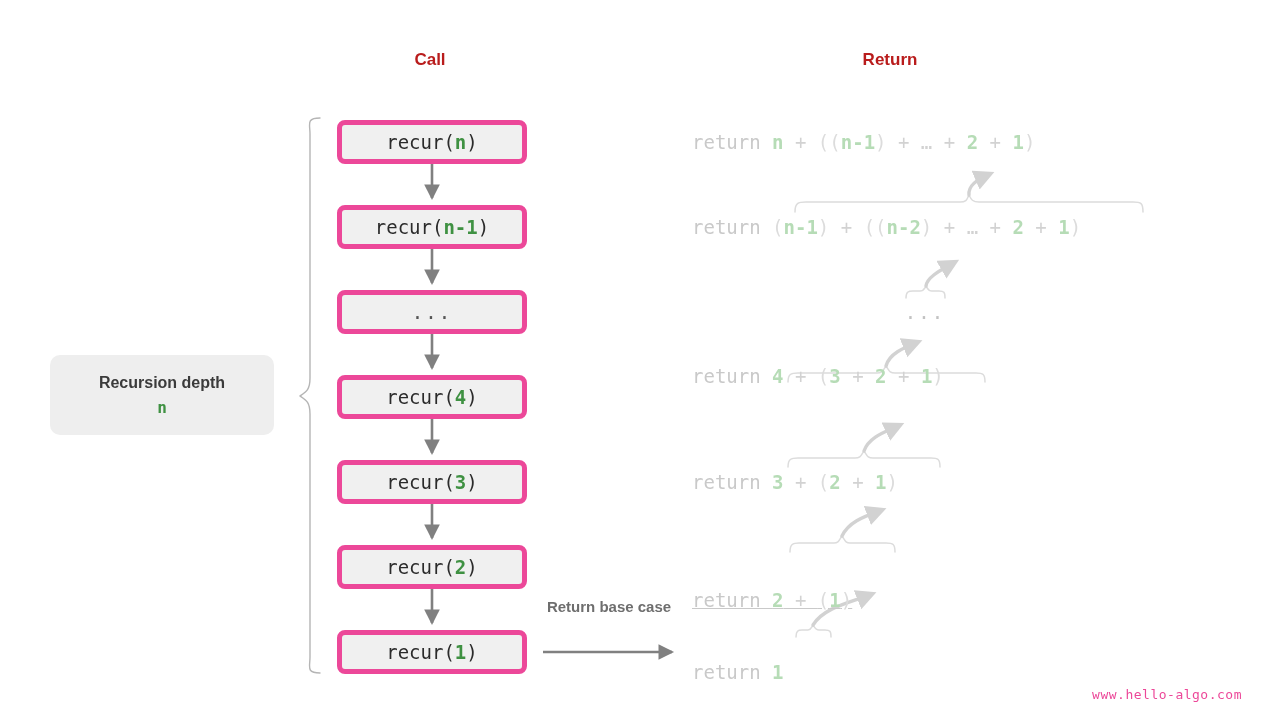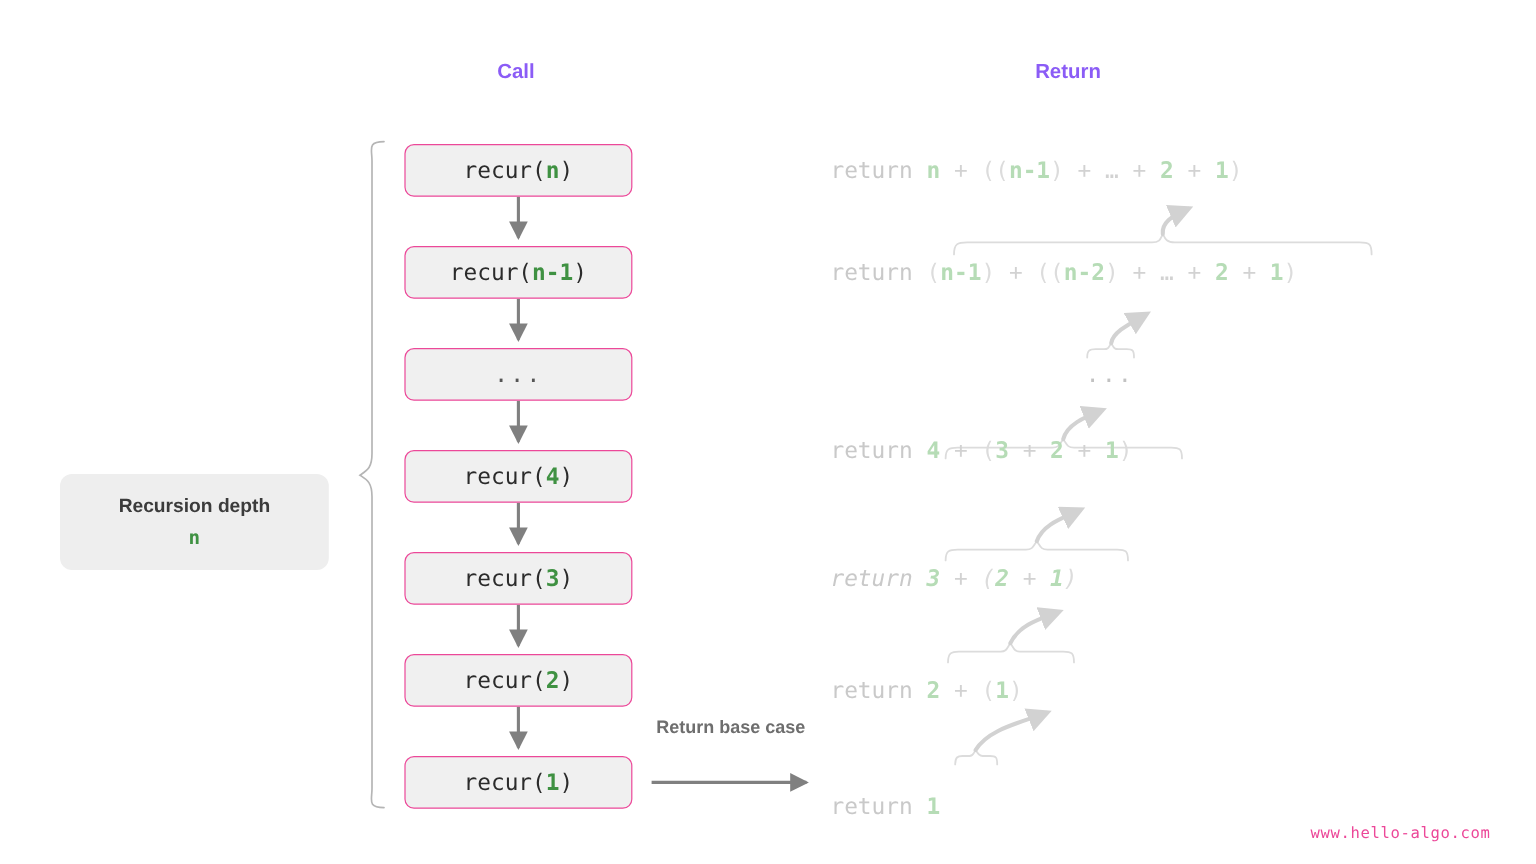--- a/index.html
+++ b/index.html
@@ -19,35 +19,35 @@
     width: 1280px;
     height: 720px;
   }
 
   
   .col-header {
     position: absolute;
     font-family: "Liberation Sans", sans-serif;
     font-size: 17px;
     font-weight: bold;
-    color: #8b5cf6;
+    color: #b91c1c;
     text-align: center;
     transform: translateX(-50%);
     white-space: nowrap;
   }
 
   
   .call-box {
     position: absolute;
     width: 190px;
     height: 44px;
     left: 337px;
     box-sizing: border-box;
     background: #f0f0f0;
-    border: 1px solid #ec4899;
+    border: 5px solid #ec4899;
     border-radius: 8px;
     display: flex;
     align-items: center;
     justify-content: center;
     font-family: "DejaVu Sans Mono", monospace;
     font-size: 19px;
     color: #2b2b2b;
     letter-spacing: 0px;
     white-space: pre;
   }
@@ -65,21 +65,20 @@
     top: 355px;
     width: 224px;
     height: 80px;
     background: #eeeeee;
     border-radius: 10px;
     display: flex;
     flex-direction: column;
     align-items: center;
     justify-content: center;
     gap: 6px;
-    margin-top: 40px;
   }
   #depth-box .depth-title {
     font-family: "Liberation Sans", sans-serif;
     font-size: 16px;
     font-weight: bold;
     color: #3b3b3b;
   }
   #depth-box .depth-value {
     font-family: "DejaVu Sans Mono", monospace;
     font-size: 16px;
@@ -240,22 +239,22 @@
       <div class="call-box" style="top: 375px;"><span>recur(</span><span class="arg">4</span><span>)</span></div>
       <div class="call-box" style="top: 460px;"><span>recur(</span><span class="arg">3</span><span>)</span></div>
       <div class="call-box" style="top: 545px;"><span>recur(</span><span class="arg">2</span><span>)</span></div>
       <div class="call-box" style="top: 630px;"><span>recur(</span><span class="arg">1</span><span>)</span></div>
     </div>
 
   <div id="return-column">
       <div class="ret-line" style="top: 142px;"><span class="kw">return </span><span class="num">n</span><span class="op"> + </span><span class="paren">((</span><span class="num">n-1</span><span class="paren">)</span><span class="op"> + </span><span class="op">…</span><span class="op"> + </span><span class="num">2</span><span class="op"> + </span><span class="num">1</span><span class="paren">)</span></div>
       <div class="ret-line" style="top: 227px;"><span class="kw">return </span><span class="paren">(</span><span class="num">n-1</span><span class="paren">)</span><span class="op"> + </span><span class="paren">((</span><span class="num">n-2</span><span class="paren">)</span><span class="op"> + </span><span class="op">…</span><span class="op"> + </span><span class="num">2</span><span class="op"> + </span><span class="num">1</span><span class="paren">)</span></div>
       <div class="ret-line" style="top: 376px;"><span class="kw">return </span><span class="num">4</span><span class="op"> + </span><span class="paren">(</span><span class="num">3</span><span class="op"> + </span><span class="num">2</span><span class="op"> + </span><span class="num">1</span><span class="paren">)</span></div>
-      <div class="ret-line" style="top: 482px; font-style: italic;"><span class="kw">return </span><span class="num">3</span><span class="op"> + </span><span class="paren">(</span><span class="num">2</span><span class="op"> + </span><span class="num">1</span><span class="paren">)</span></div>
-      <div class="ret-line" style="top: 576px;"><span class="kw">return </span><span class="num">2</span><span class="op"> + </span><span class="paren">(</span><span class="num">1</span><span class="paren">)</span></div>
+      <div class="ret-line" style="top: 482px;"><span class="kw">return </span><span class="num">3</span><span class="op"> + </span><span class="paren">(</span><span class="num">2</span><span class="op"> + </span><span class="num">1</span><span class="paren">)</span></div>
+      <div class="ret-line" style="top: 600px; text-decoration: underline;"><span class="kw">return </span><span class="num">2</span><span class="op"> + </span><span class="paren">(</span><span class="num">1</span><span class="paren">)</span></div>
       <div class="ret-line" style="top: 672px;"><span class="kw">return </span><span class="num">1</span></div>
       <div class="ret-dots" style="left: 925px; top: 312px;">...</div>
     </div>
 
   <div id="trigger-label">Return base case</div>
 
   <div id="watermark">www.hello-algo.com</div>
 </div>
 
 </body></html>

